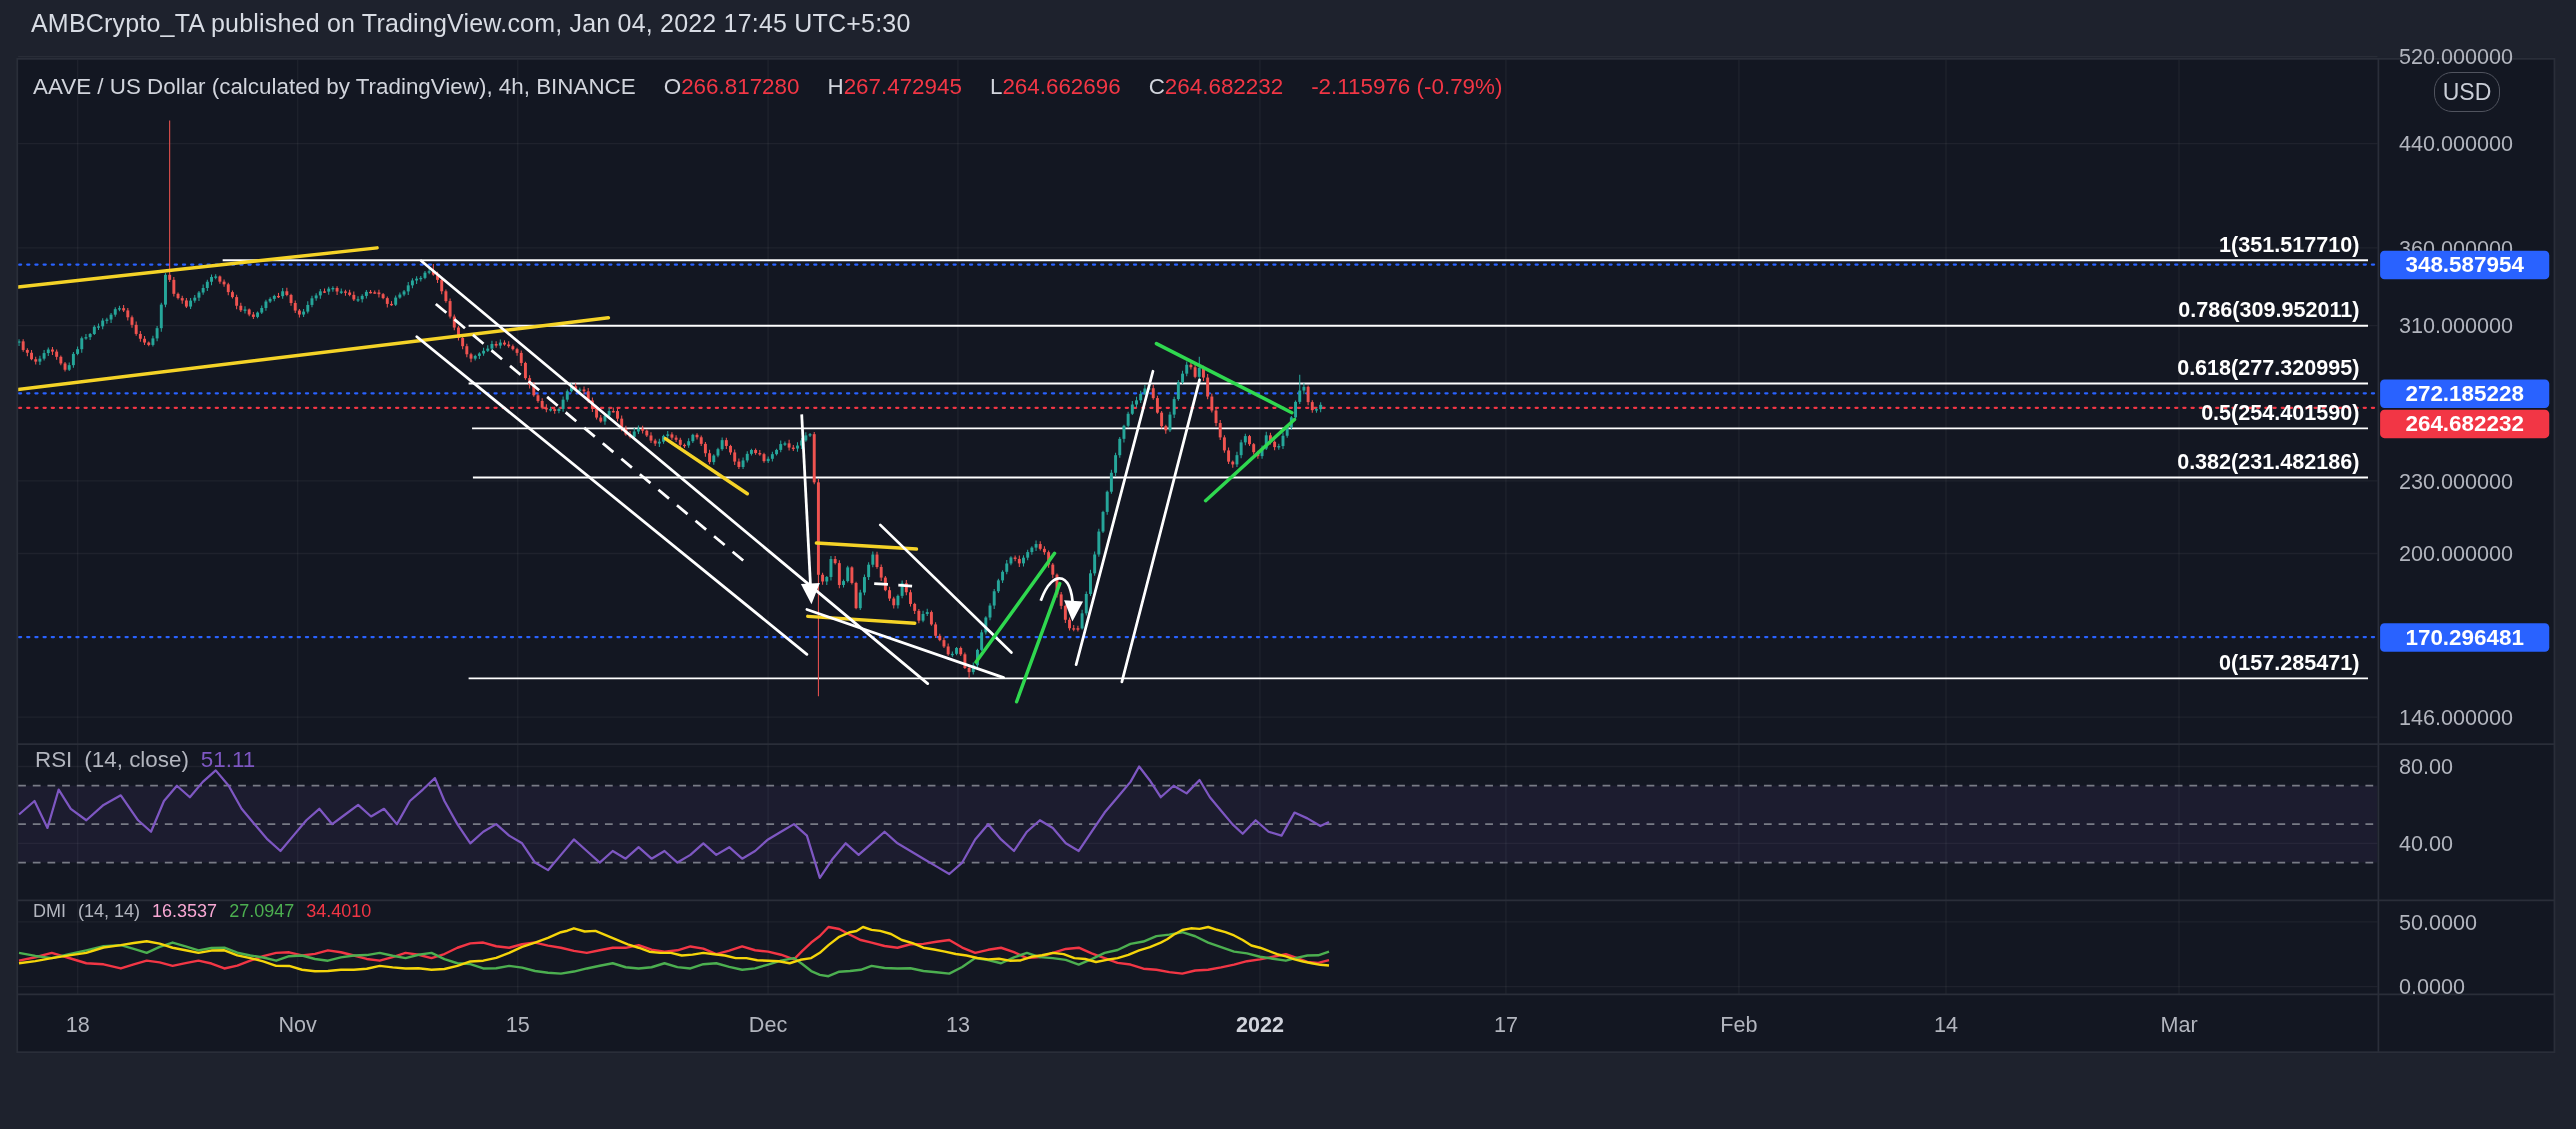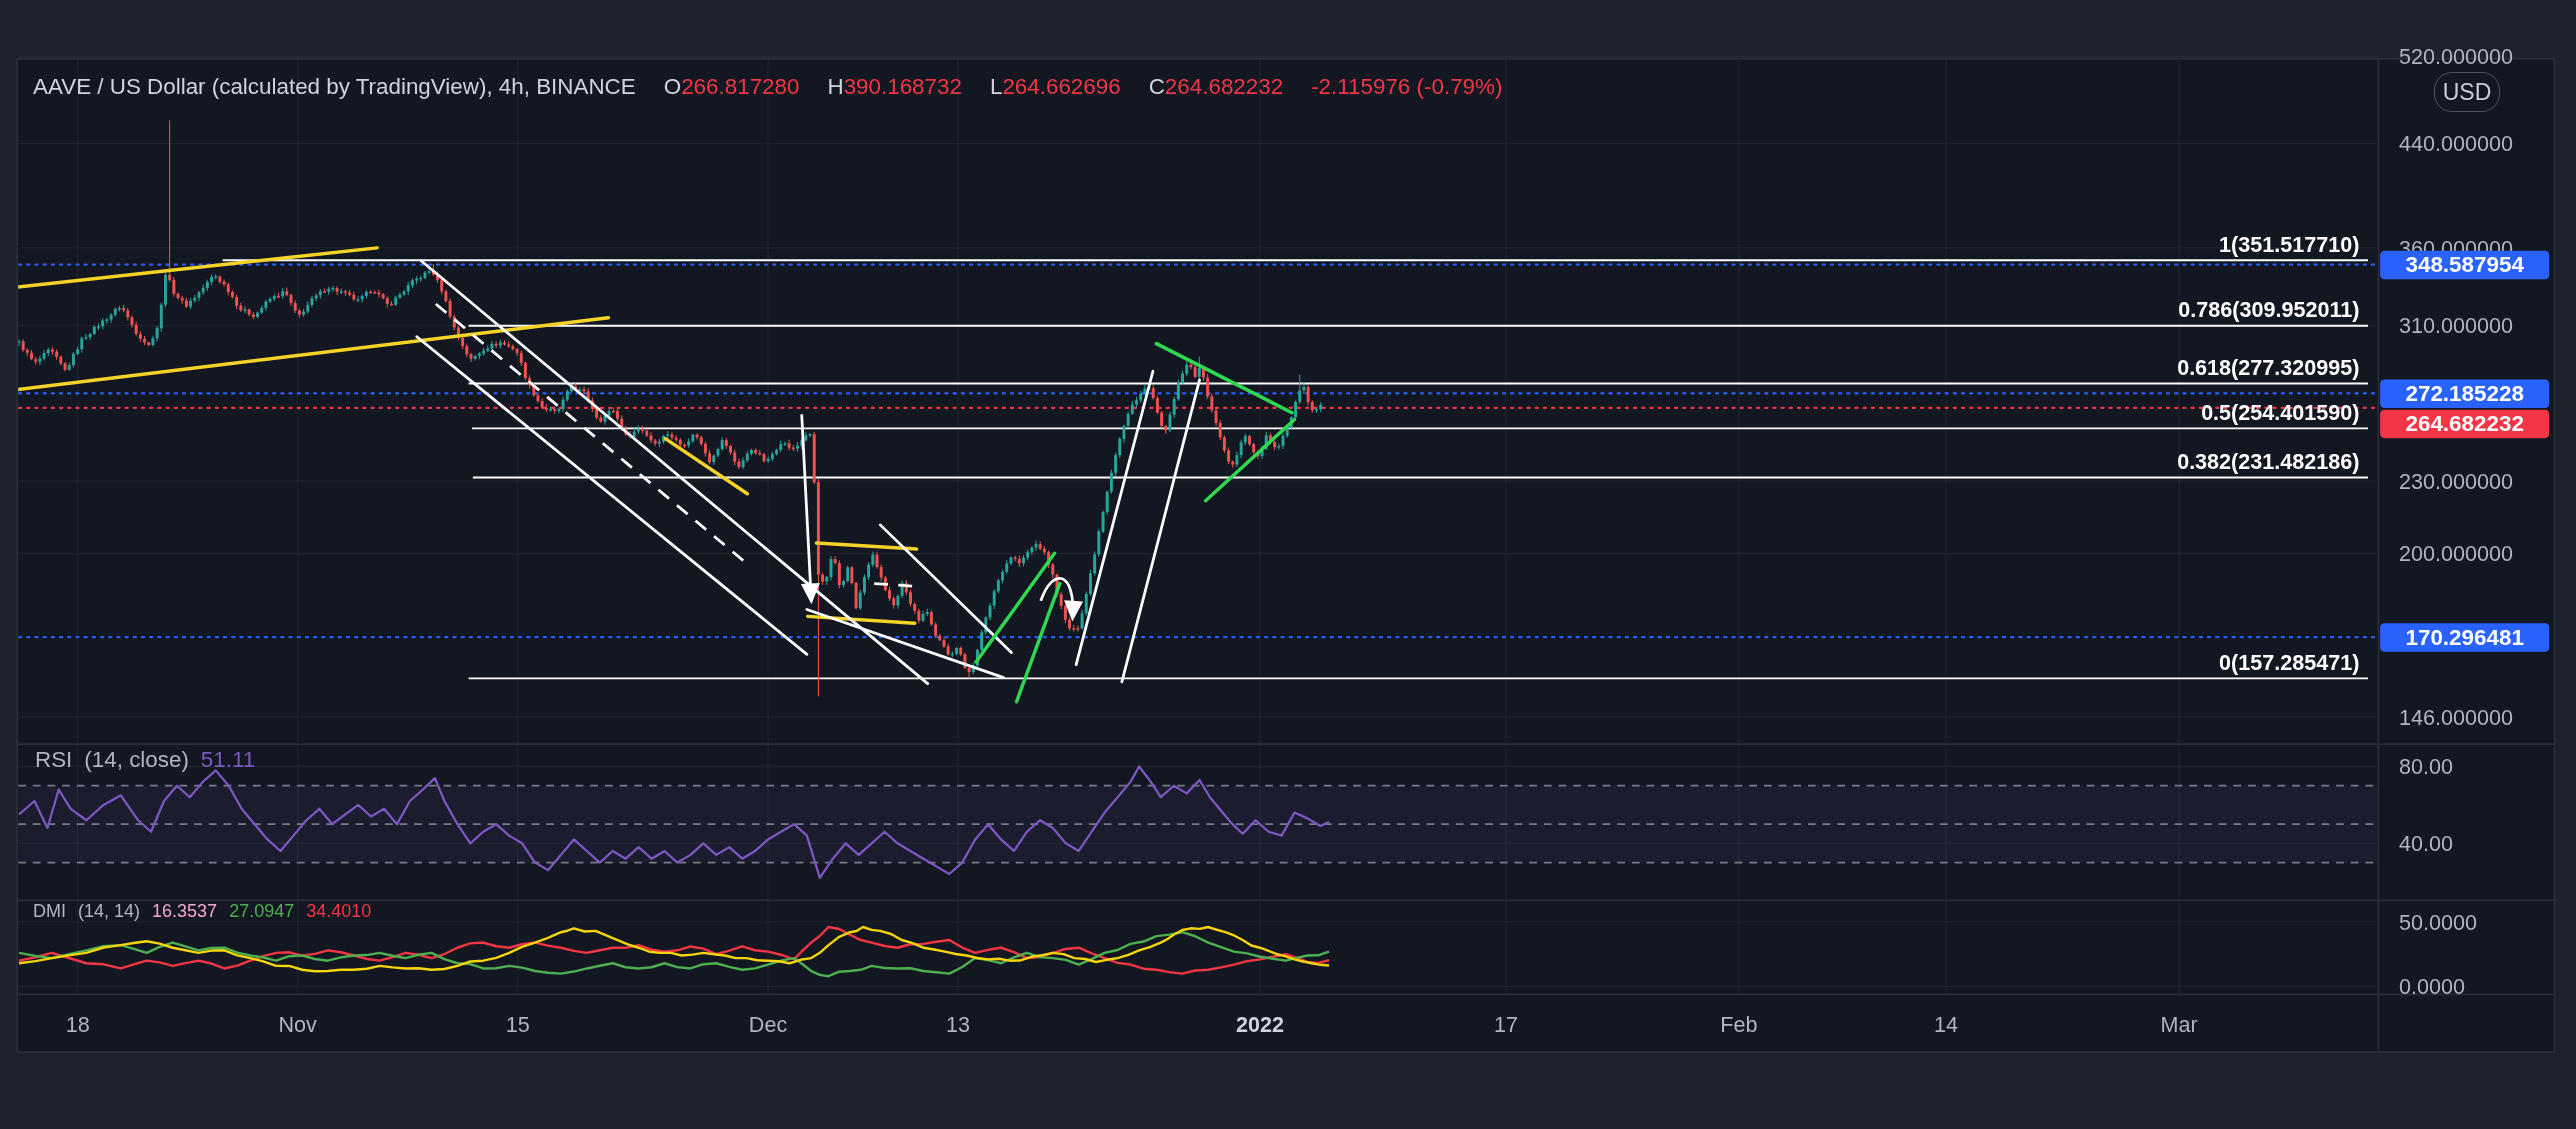--- a/index.html
+++ b/index.html
@@ -782,25 +782,26 @@
           <rect x="2758" y="474.4941010555326" width="196" height="33" rx="5" fill="#f23645"></rect>
           <text x="2856" y="499.4941010555326" fill="#ffffff" font-size="26" font-weight="700" text-anchor="middle">264.682232</text>
         </g>
         <g>
           <rect x="2758" y="722.0315933380734" width="196" height="33" rx="5" fill="#2962ff"></rect>
           <text x="2856" y="747.0315933380734" fill="#ffffff" font-size="26" font-weight="700" text-anchor="middle">170.296481</text>
         </g>
       </g>
     </svg>
 
+  <div class="abs caption">AMBCrypto_TA published on TradingView.com, Jan 04, 2022 17:45 UTC+5:30</div>
 
   <div class="abs legend-row legend-main">
     <span class="lab">AAVE / US Dollar (calculated by TradingView), 4h, BINANCE</span>
     <span><span class="lab">O</span><span class="val">266.817280</span></span>
-    <span><span class="lab">H</span><span class="val">390.168732</span></span>
+    <span><span class="lab">H</span><span class="val">267.472945</span></span>
     <span><span class="lab">L</span><span class="val">264.662696</span></span>
     <span><span class="lab">C</span><span class="val">264.682232</span></span>
     <span class="val">-2.115976 (-0.79%)</span>
   </div>
 
   <div class="abs legend-row legend-rsi">
     <span>RSI</span>
     <span>(14, close)</span>
     <span class="val">51.11</span>
   </div>

